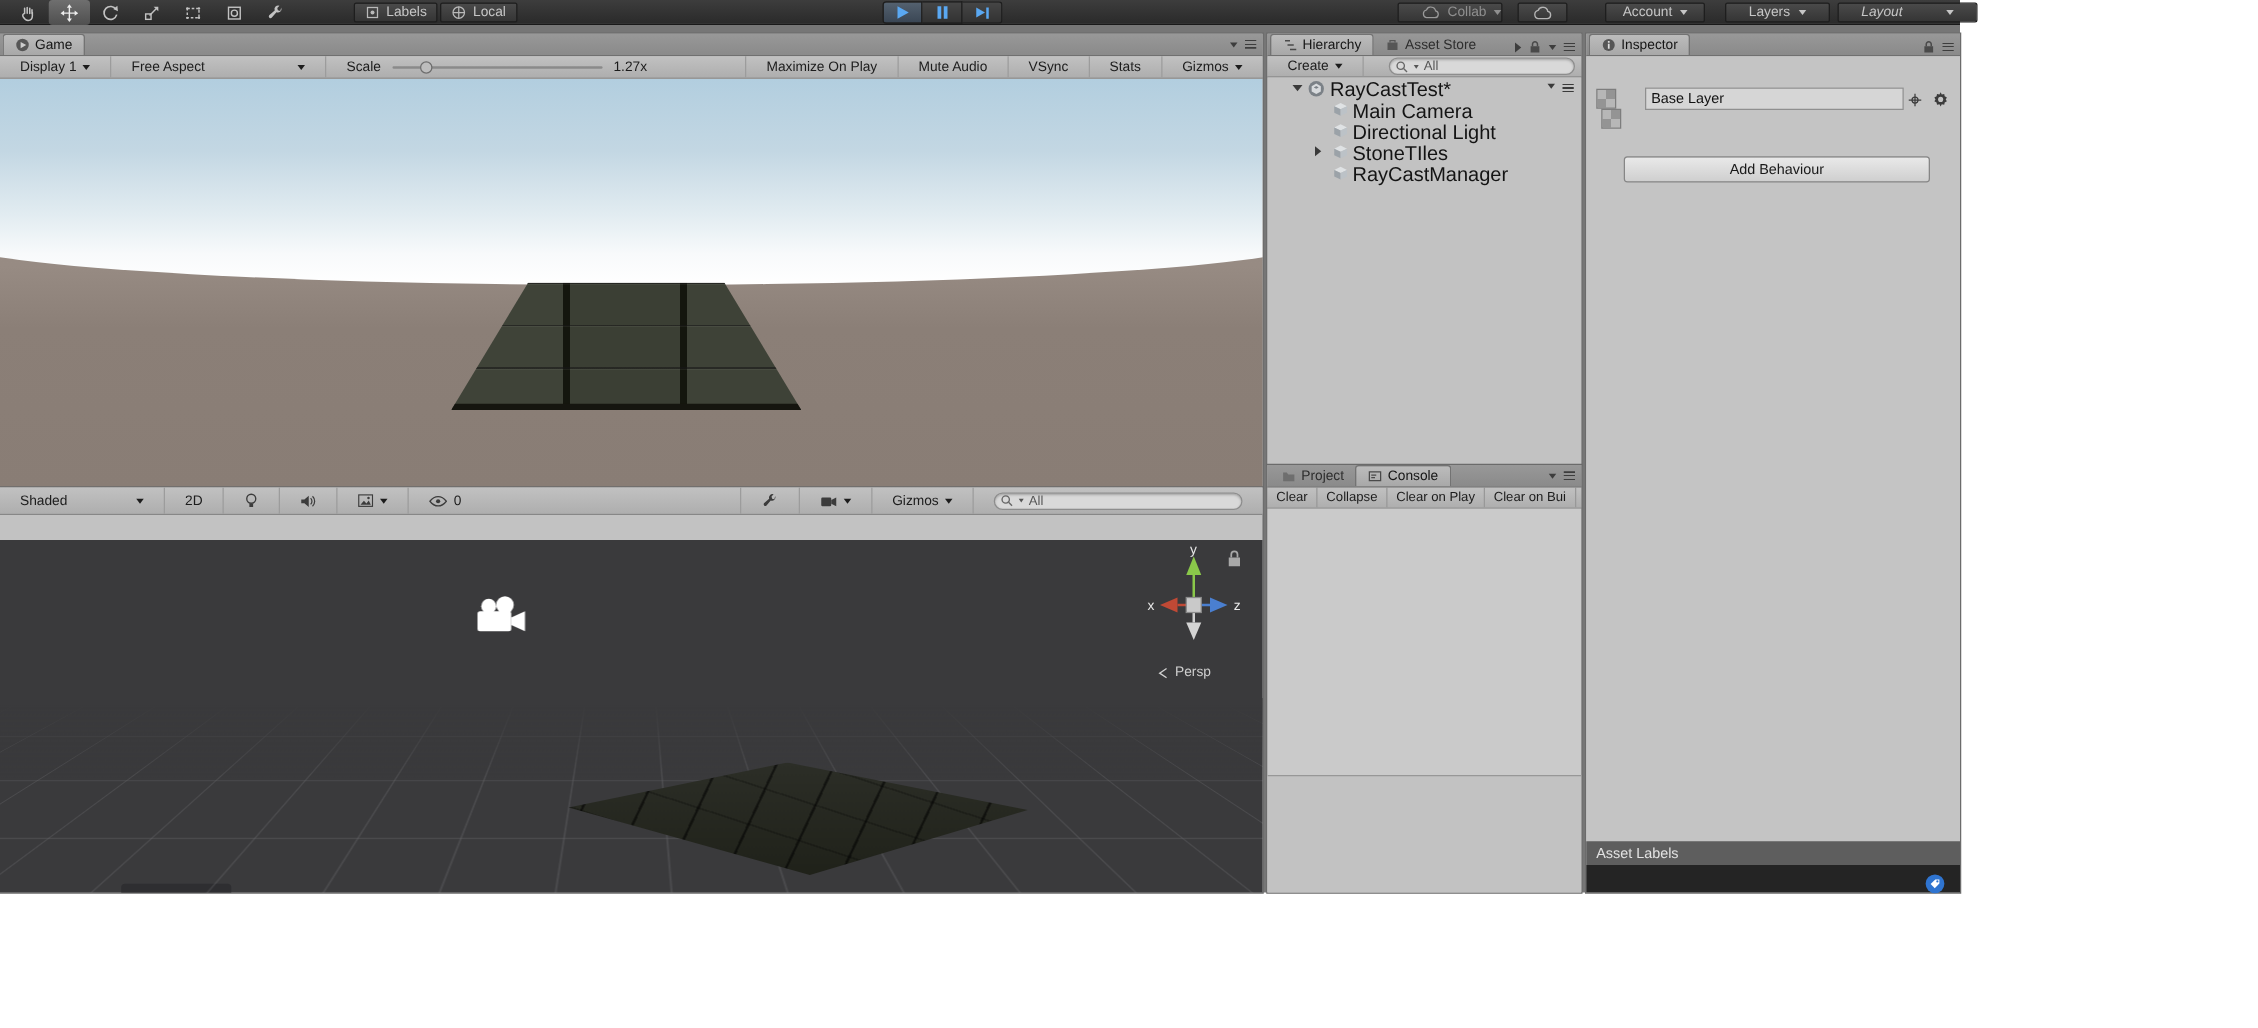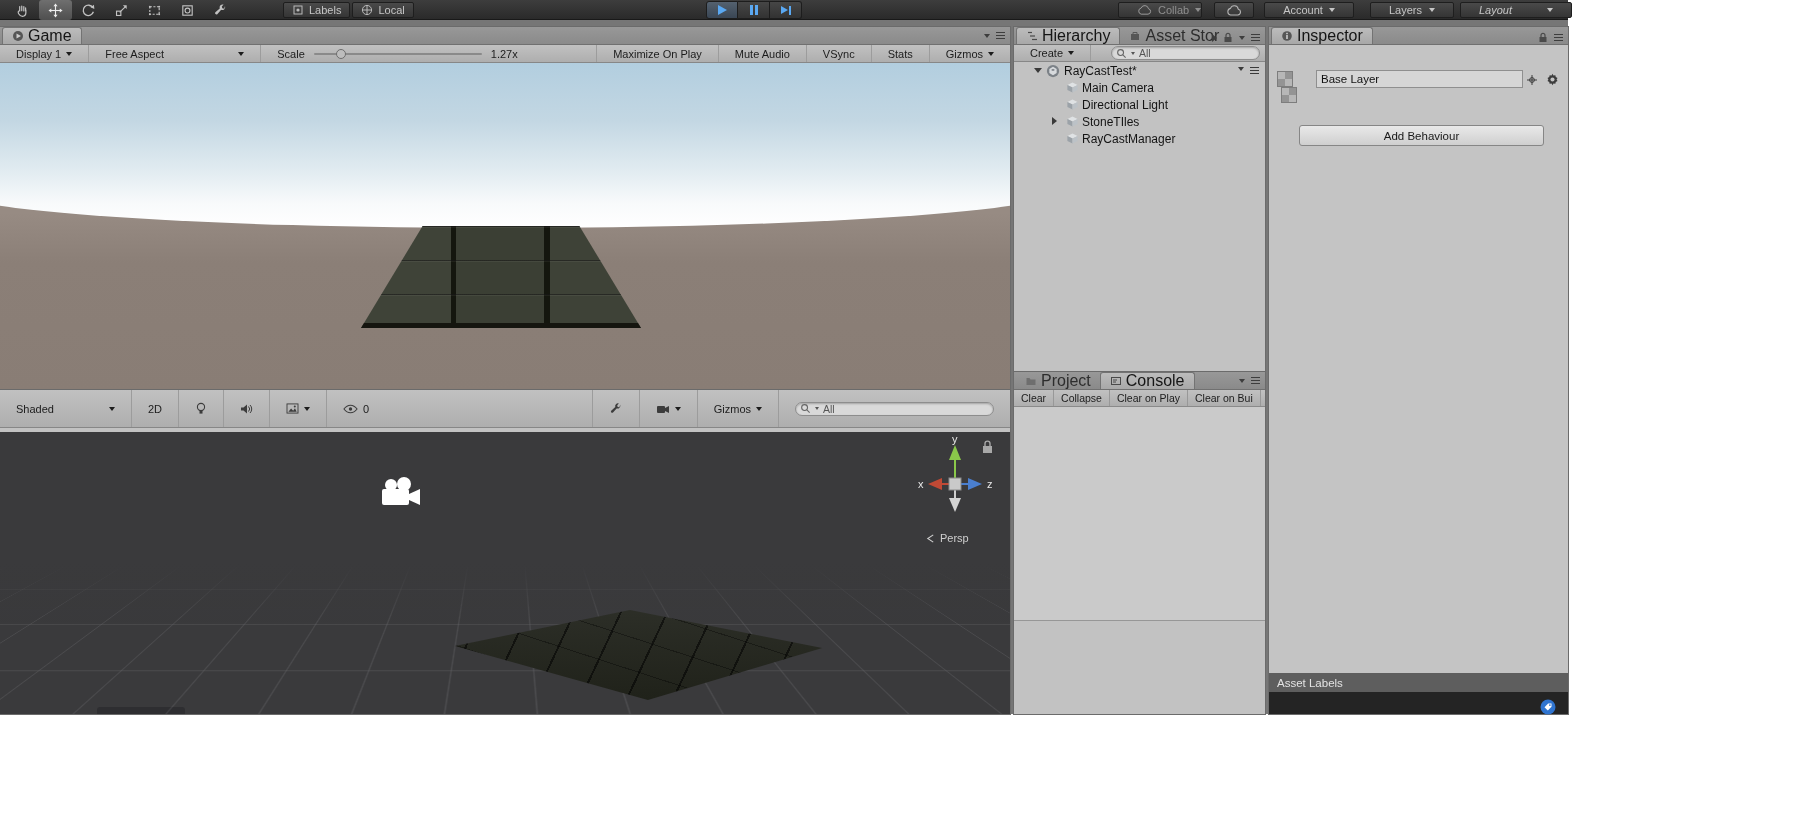--- a/index.html
+++ b/index.html
@@ -29,26 +29,26 @@
 .icon-step .bar{width:2px;height:9px;background:#5aa8f2;}
 .topbar-right{position:absolute;left:1118px;top:2px;height:16px;display:flex;align-items:center;}
 .dd{height:16px;display:flex;align-items:center;gap:6px;padding:0 18px;background:linear-gradient(#4a4a4a,#353535);border:1px solid #1e1e1e;color:#c6c6c6;font-size:11px;border-radius:2px;}
 .dd.dim{color:#8f8f8f;}
 .caret{display:inline-block;width:0;height:0;border-left:3.5px solid transparent;border-right:3.5px solid transparent;border-top:4px solid currentColor;}
 .menu-bars{display:inline-block;width:9px;height:7px;background:repeating-linear-gradient(180deg,currentColor 0 1px,transparent 1px 3px);}
 
 
 .panel{position:absolute;background:#c2c2c2;box-shadow:0 0 0 1px #6b6b6b;}
 .tabstrip{position:relative;height:18px;background:linear-gradient(#989898,#8a8a8a);border-bottom:1px solid #707070;display:flex;align-items:flex-end;}
-.tab{height:17px;padding:0 9px;display:flex;align-items:center;gap:4px;font-size:16px;color:#2d2d2d;white-space:nowrap;}
+.tab{height:17px;padding:0 9px;display:flex;align-items:center;gap:4px;font-size:11px;color:#2d2d2d;white-space:nowrap;}
 .tab.active{background:linear-gradient(#bcbcbc,#a8a8a8);border:1px solid #737373;border-bottom:none;border-radius:3px 3px 0 0;color:#151515;}
 .tab.trunc{max-width:100px;overflow:hidden;}
 .strip-icons{position:absolute;right:5px;top:5px;display:flex;align-items:center;gap:6px;color:#3d3d3d;}
 .ptb{position:relative;height:18px;background:linear-gradient(#c1c1c1,#aeaeae);border-bottom:1px solid #878787;display:flex;align-items:center;font-size:11px;color:#1c1c1c;}
-.ptb.tall{height:38px;}
+.ptb.tall{height:22px;}
 .ctrl{height:100%;display:flex;align-items:center;gap:5px;padding:0 16px;border-right:1px solid #9c9c9c;white-space:nowrap;}
 .ctrl.noborder{border-right:none;}
 .ctrl.wide{width:172px;justify-content:space-between;}
 .rightgroup{margin-left:auto;display:flex;height:100%;}
 .rightgroup .ctrl{border-right:none;border-left:1px solid #9c9c9c;}
 .search{display:flex;align-items:center;gap:4px;height:14px;background:#d9d9d9;border:1px solid #8d8d8d;border-radius:8px;padding:0 8px 0 4px;color:#555;font-size:10.5px;box-shadow:inset 0 1px 2px rgba(0,0,0,.25);}
 .slider{position:relative;width:168px;height:2px;background:#8a8a8a;border-radius:1px;margin:0 4px;}
 .knob{position:absolute;left:22px;top:-4px;width:10px;height:10px;border-radius:50%;background:#bdbdbd;border:1px solid #6d6d6d;}
 
 
@@ -82,21 +82,21 @@
 .axis-gizmo{position:absolute;left:915px;top:2px;width:80px;height:96px;}
 .persp{position:absolute;left:925px;top:100px;display:flex;align-items:center;gap:4px;color:#cfcfcf;font-size:11px;}
 
 
 .hier-panel{left:1014px;top:27px;width:251px;height:345px;}
 .tree{position:absolute;left:0;top:35px;right:0;bottom:0;background:#c2c2c2;}
 .trow{position:relative;height:17px;}
 .arr-down{position:absolute;left:20px;top:6px;width:0;height:0;border-left:4px solid transparent;border-right:4px solid transparent;border-top:5px solid #3a3a3a;}
 .arr-right{position:absolute;left:38px;top:4px;width:0;height:0;border-top:4px solid transparent;border-bottom:4px solid transparent;border-left:5px solid #3a3a3a;}
 .obj-icon{position:absolute;top:2px;}
-.lbl{position:absolute;top:2px;font-size:12px;color:#141414;white-space:nowrap;}
+.lbl{position:absolute;top:2px;font-size:16px;color:#141414;white-space:nowrap;}
 .row-icons{position:absolute;right:6px;top:5px;display:flex;gap:6px;color:#3a3a3a;}
 
 
 .proj-panel{left:1014px;top:372px;width:251px;height:342px;}
 .cbar{height:17px;background:linear-gradient(#c1c1c1,#aeaeae);border-bottom:1px solid #8a8a8a;display:flex;overflow:hidden;}
 .cbtn{padding:0 7px;display:flex;align-items:center;border-right:1px solid #989898;font-size:10.5px;color:#1c1c1c;white-space:nowrap;}
 .console-body{position:absolute;left:0;top:35px;right:0;bottom:0;background:#cacaca;}
 .console-detail{position:absolute;left:0;right:0;top:213px;bottom:0;background:#c2c2c2;border-top:1px solid #979797;}
 
 
@@ -241,21 +241,21 @@
       </div>
       <div style="width:12px;"></div>
       <div class="dd" style="width:40px;justify-content:center;">
         <span>
               <svg width="16" height="11" viewBox="0 0 18 12">
                 <path d="M5 11h8.2a3.3 3.3 0 0 0 .6-6.5A4.6 4.6 0 0 0 5 3.6 3.8 3.8 0 0 0 5 11z" fill="none" stroke="#b5b5b5" stroke-width="1.2"></path>
               </svg>
             </span>
       </div>
       <div style="width:10px;"></div>
-      <div class="dd" style="width:90px;justify-content:center;">
+      <div class="dd" style="width:80px;justify-content:center;margin-left:20px;">
         <span>Account</span>
         <span class="caret"></span>
       </div>
       <div style="width:16px;"></div>
       <div class="dd" style="width:84px;justify-content:space-between;">
         <span>Layers</span>
         <span class="caret"></span>
       </div>
       <div style="width:6px;"></div>
       <div class="dd" style="width:112px;justify-content:space-between;font-style:italic;">

